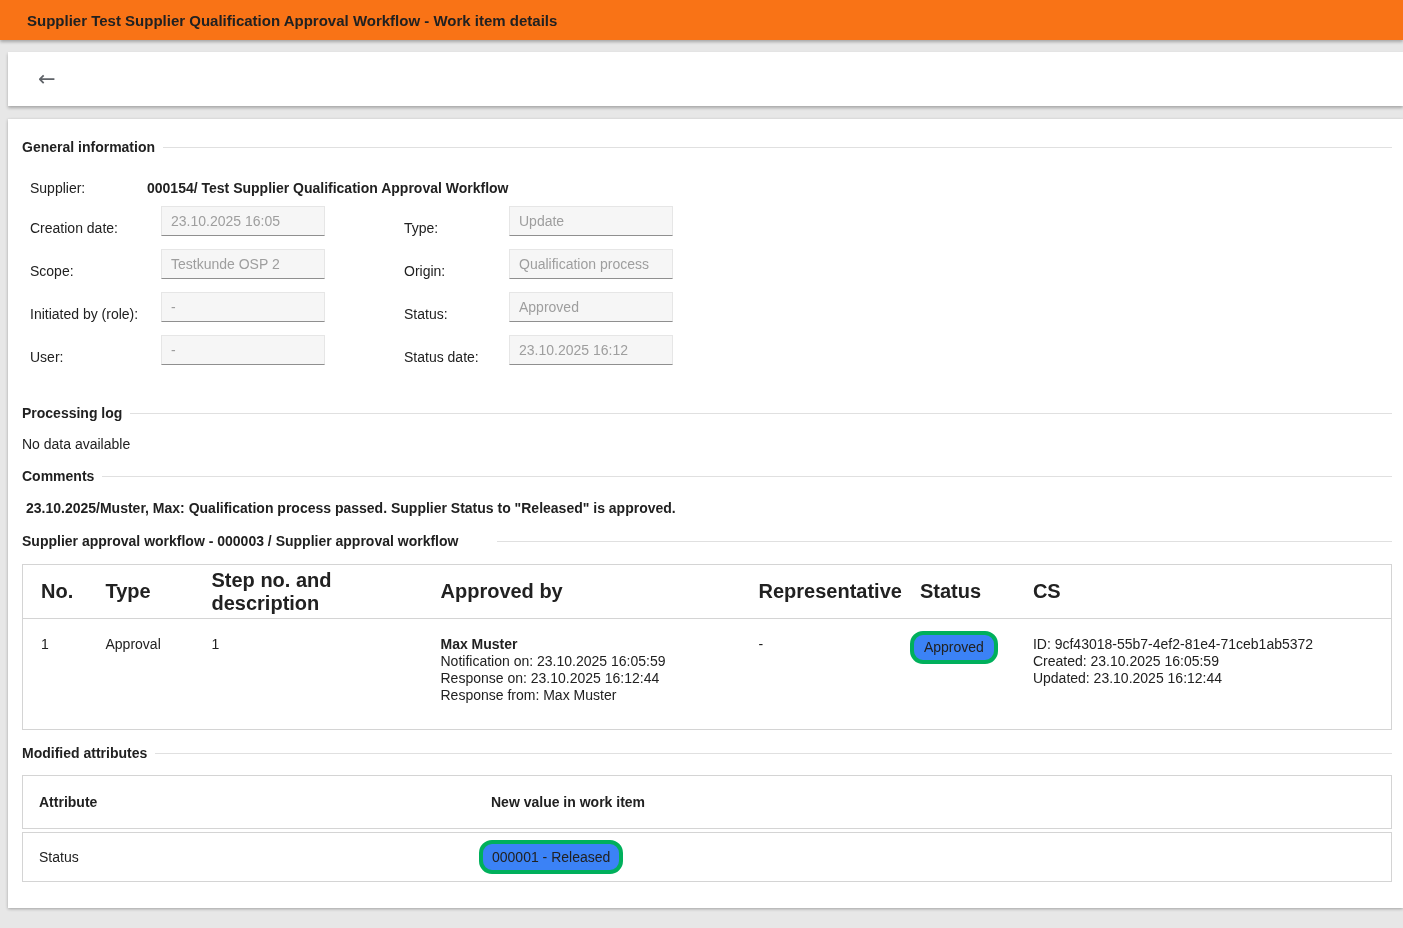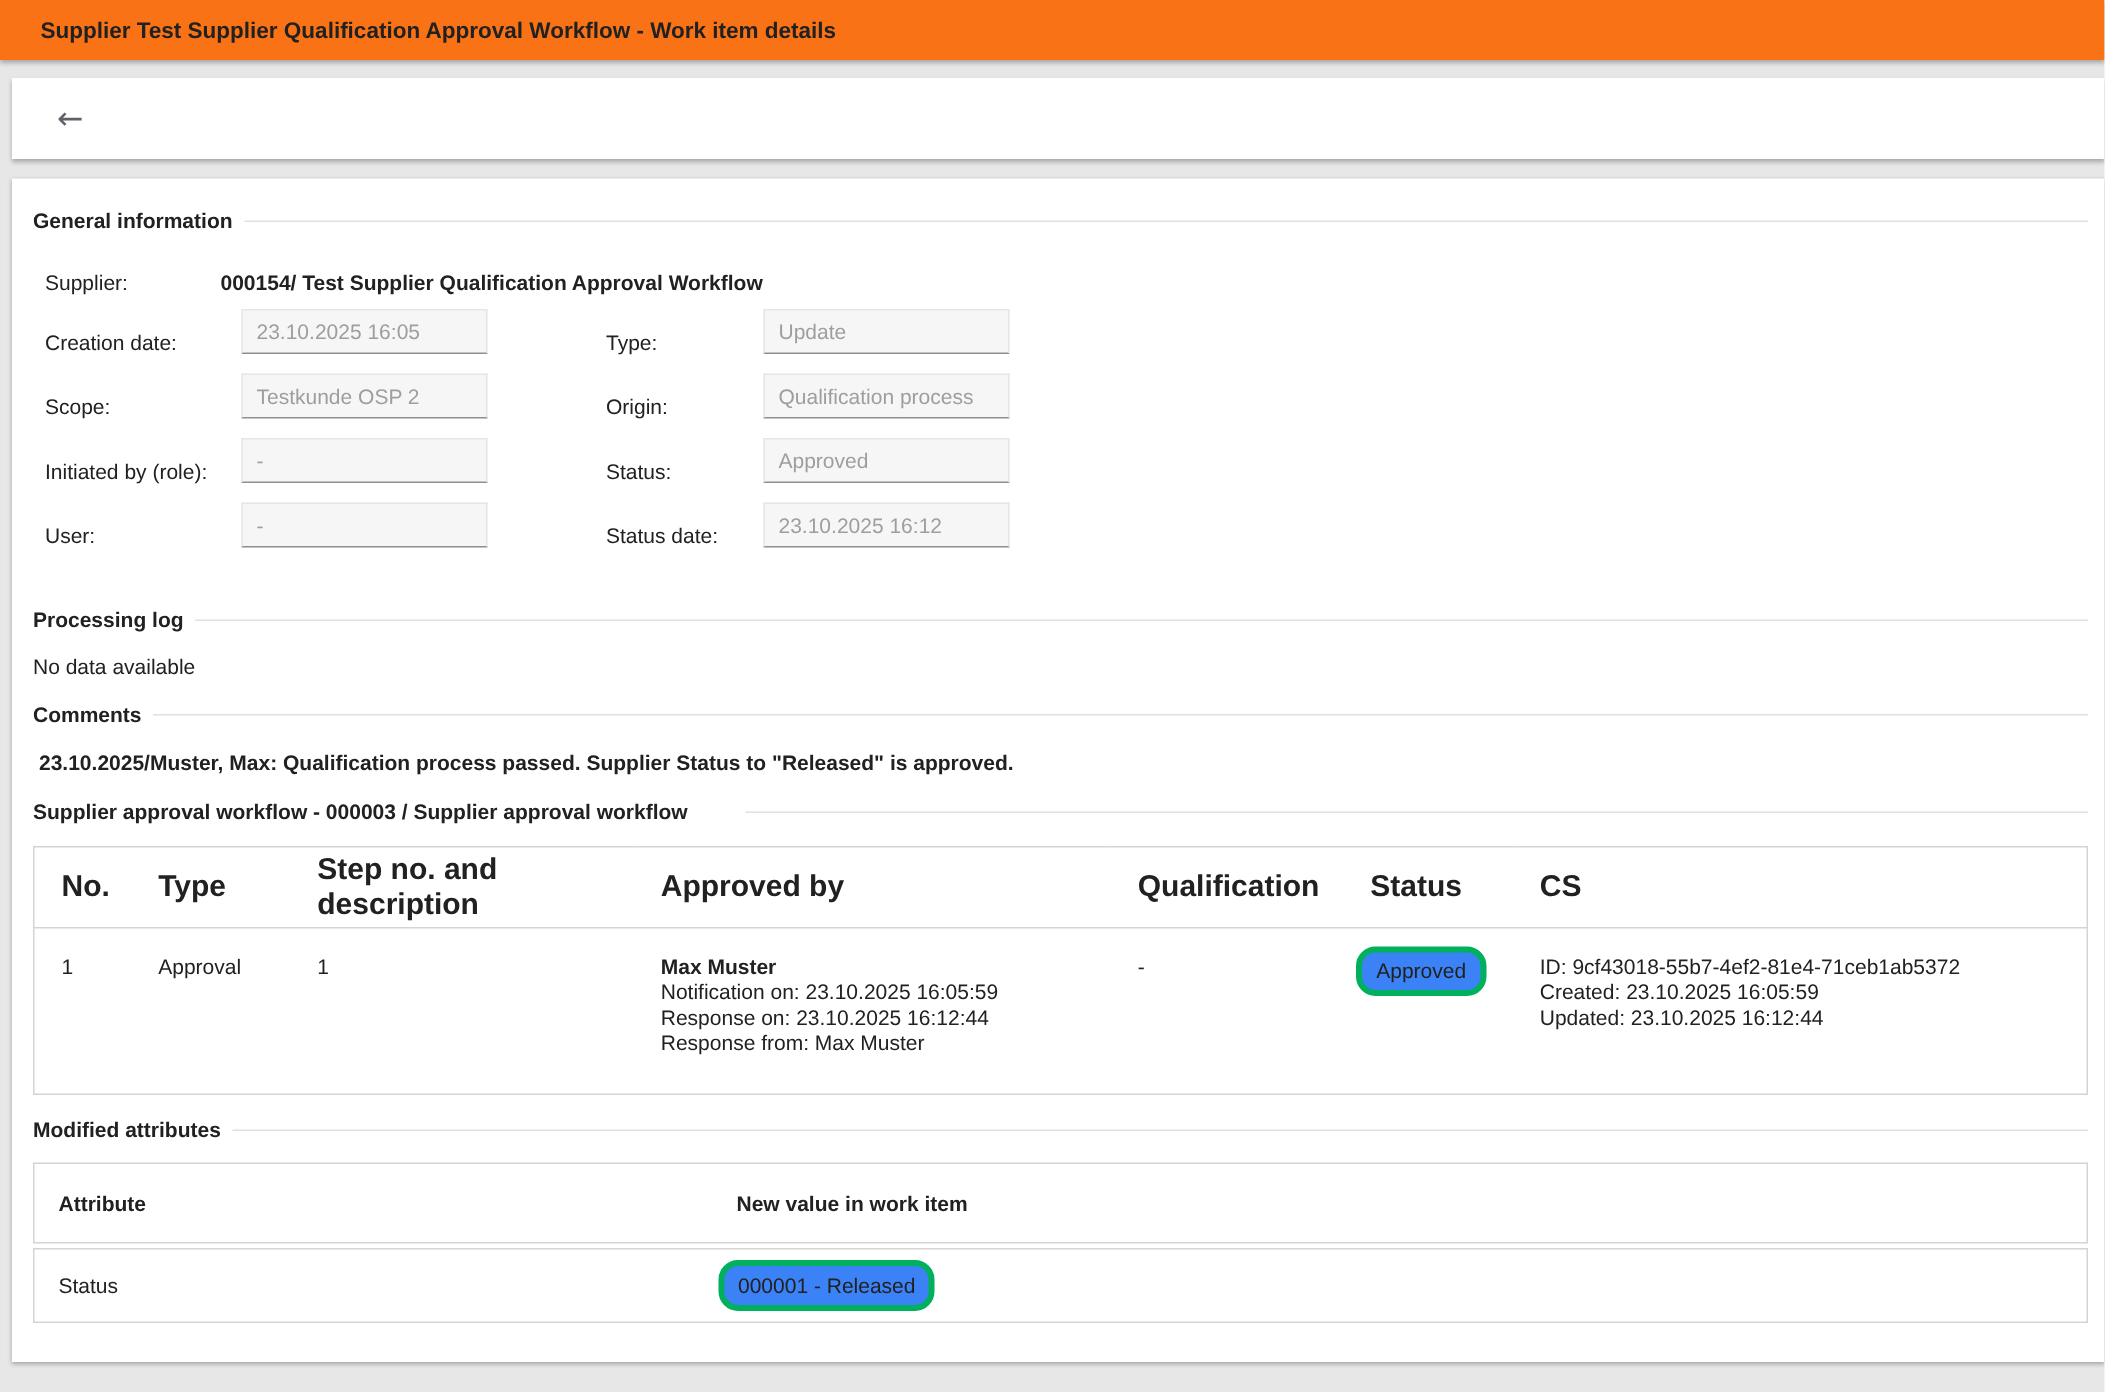--- a/index.html
+++ b/index.html
@@ -254,21 +254,21 @@
         <col style="width:155px">
         <col style="width:113px">
         <col>
     </colgroup>
     <thead>
       <tr>
         <th>No.</th>
         <th>Type</th>
         <th>Step no. and description</th>
         <th>Approved by</th>
-        <th>Qualification</th>
+        <th>Representative</th>
         <th>Status</th>
         <th>CS</th>
       </tr>
     </thead>
     <tbody>
       <tr>
         <td>1</td>
         <td>Approval</td>
         <td>1</td>
         <td>

